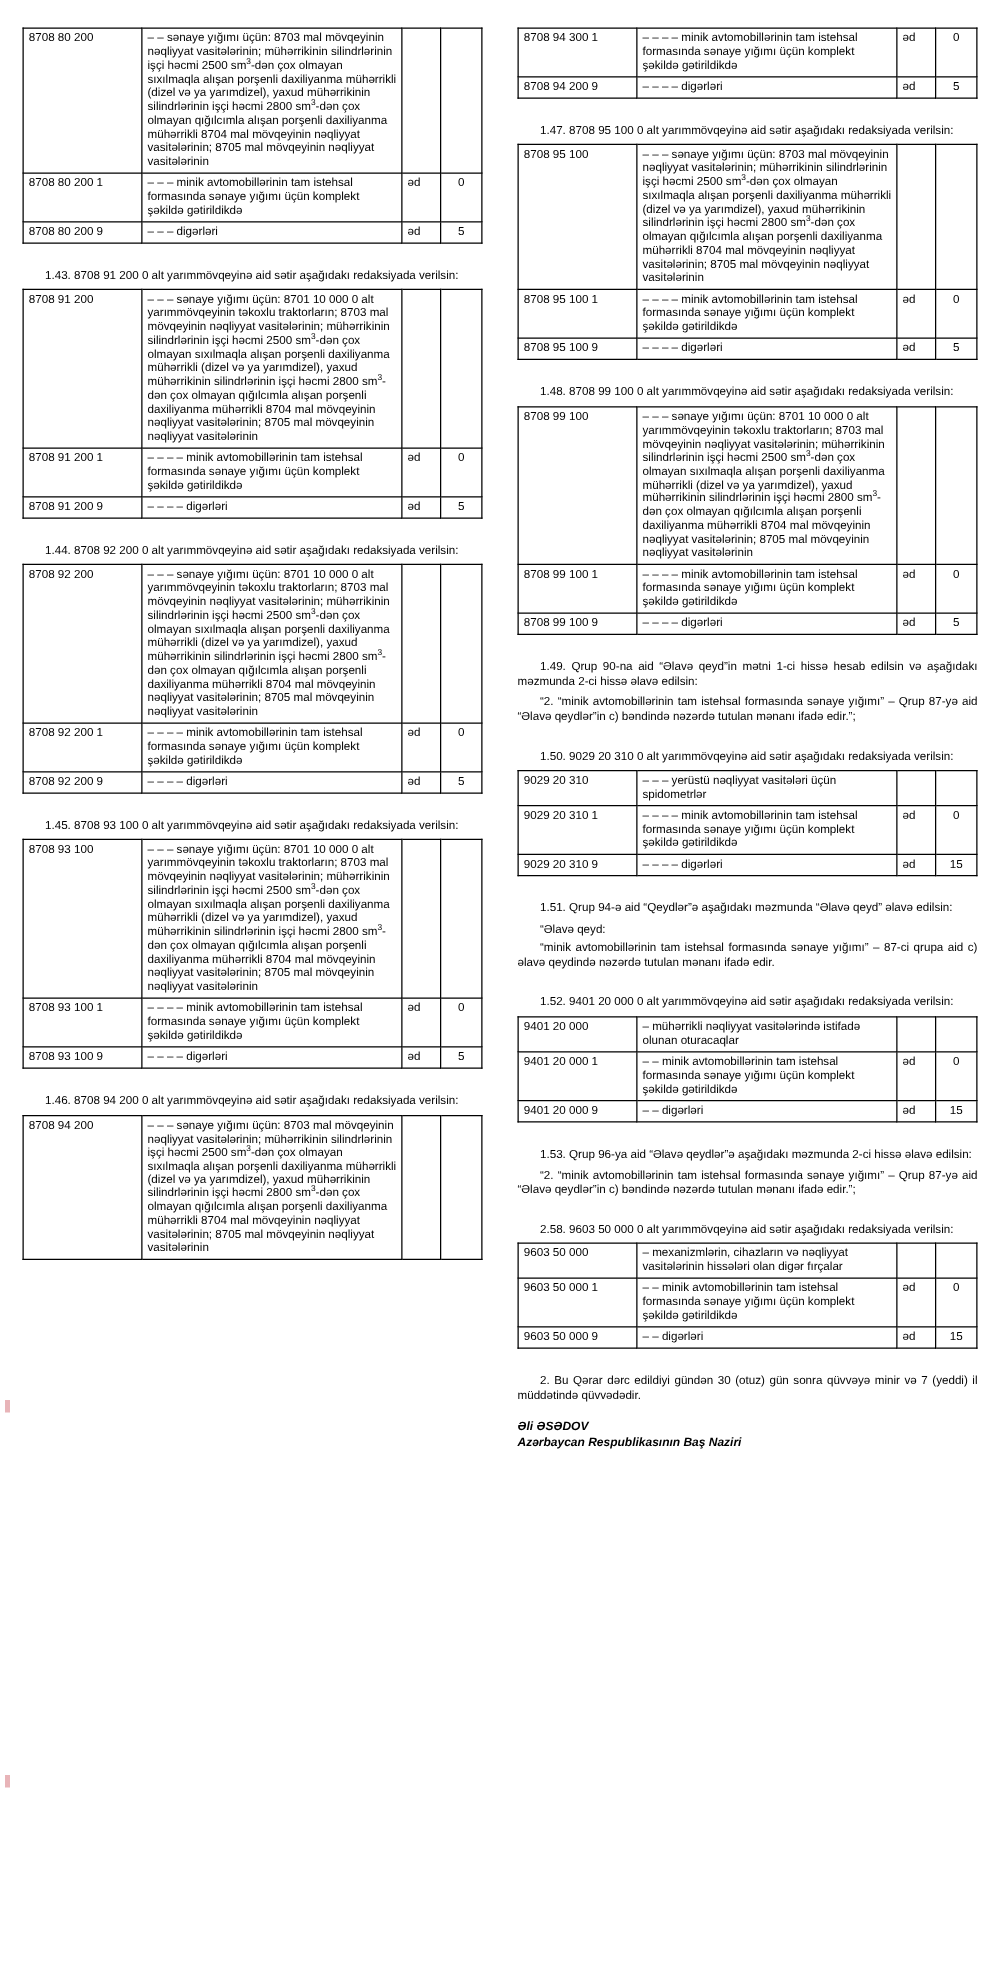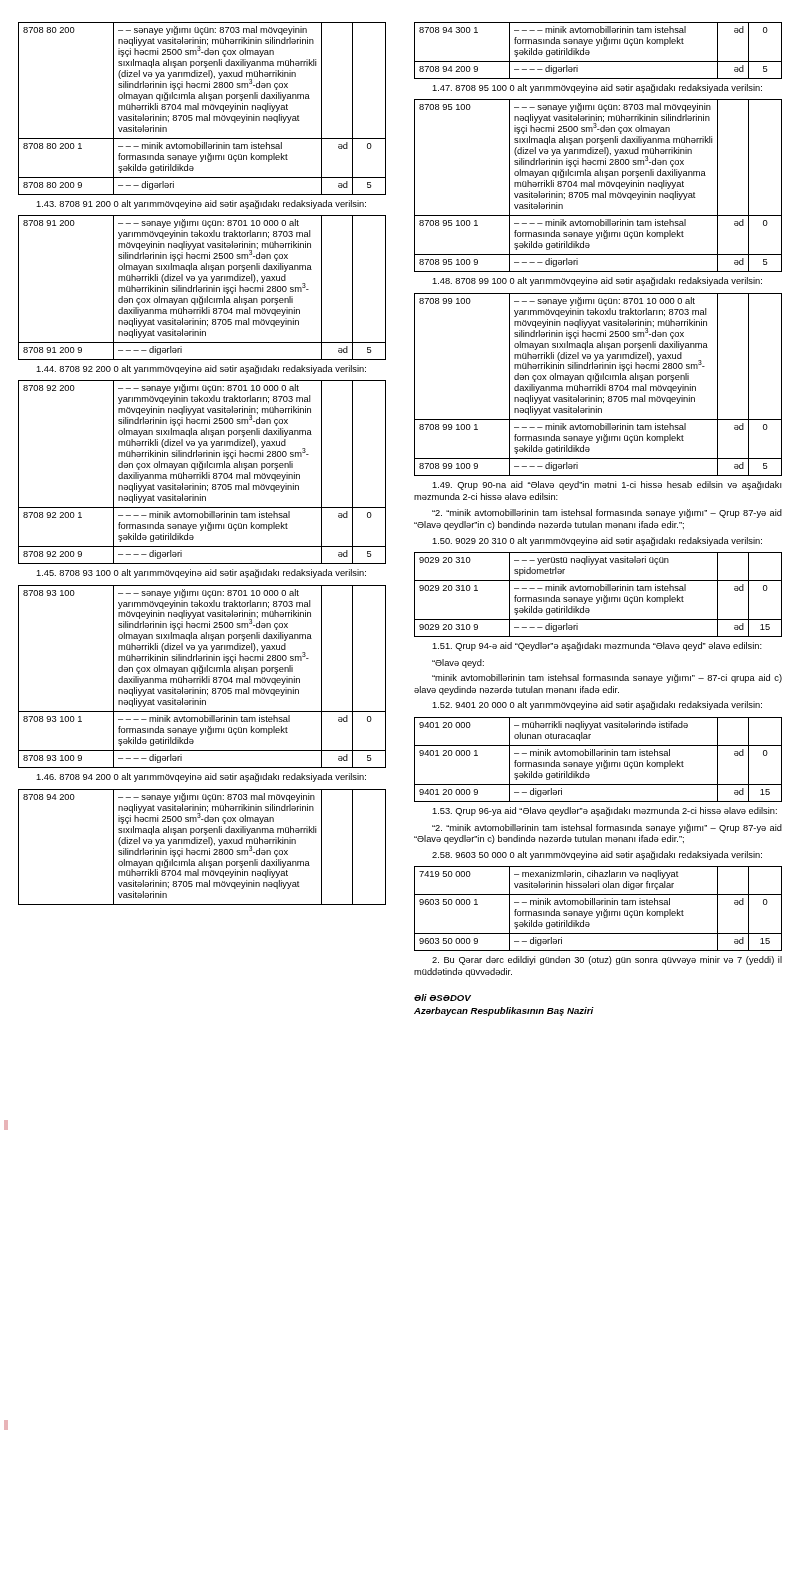--- a/index.html
+++ b/index.html
@@ -38,27 +38,27 @@
   }
   table.tbl td {
     border: 1px solid #000;
     padding: 2px 4px 3px 4px;
     vertical-align: top;
     line-height: 1.18;
     font-size: 9.3px;
   }
   td.code { width: 86px; white-space: nowrap; }
   td.desc { }
-  td.unit { width: 22px; text-align: right; white-space: nowrap; }
+  td.unit { width: 22px; text-align: left; white-space: nowrap; }
   td.rate { width: 24px; text-align: center; white-space: nowrap; }
   td.blank { width: 22px; }
   td.blank2 { width: 24px; }
 
   p.para {
-    margin: 4px 0 5px 0;
+    margin: 20px 0 5px 0;
     line-height: 1.25;
     text-indent: 18px;
     text-align: justify;
   }
   p.quote {
     margin: 3px 0 4px 0;
     line-height: 1.25;
     text-indent: 18px;
     text-align: justify;
   }
@@ -116,20 +116,26 @@
 
     <table class="tbl">
       <tbody>
         <tr>
           <td class="code">8708 91 200</td>
           <td class="desc">– – – sənaye yığımı üçün: 8701 10 000 0 alt yarımmövqeyinin təkoxlu traktorların; 8703 mal mövqeyinin nəqliyyat vasitələrinin; mühərrikinin silindrlərinin işçi həcmi 2500 sm<sup>3</sup>-dən çox olmayan sıxılmaqla alışan porşenli daxiliyanma mühərrikli (dizel və ya yarımdizel), yaxud mühərrikinin silindrlərinin işçi həcmi 2800 sm<sup>3</sup>-dən çox olmayan qığılcımla alışan porşenli daxiliyanma mühərrikli 8704 mal mövqeyinin nəqliyyat vasitələrinin; 8705 mal mövqeyinin nəqliyyat vasitələrinin</td>
           <td class="blank"></td>
           <td class="blank2"></td>
         </tr>
         <tr>
+          <td class="code">8708 91 200 1</td>
+          <td class="desc">– – – – minik avtomobillərinin tam istehsal formasında sənaye yığımı üçün komplekt şəkildə gətirildikdə</td>
+          <td class="unit">əd</td>
+          <td class="rate">0</td>
+        </tr>
+        <tr>
           <td class="code">8708 91 200 9</td>
           <td class="desc">– – – – digərləri</td>
           <td class="unit">əd</td>
           <td class="rate">5</td>
         </tr>
       </tbody>
     </table>
 
     <p class="para">1.44. 8708 92 200 0 alt yarımmövqeyinə aid sətir aşağıdakı redaksiyada verilsin:</p>
 
@@ -320,21 +326,21 @@
       </tbody>
     </table>
 
     <p class="para">1.53. Qrup 96-ya aid “Əlavə qeydlər”ə aşağıdakı məzmunda 2-ci hissə əlavə edilsin:</p>
     <p class="quote">“2. “minik avtomobillərinin tam istehsal formasında sənaye yığımı” – Qrup 87-yə aid “Əlavə qeydlər”in c) bəndində nəzərdə tutulan mənanı ifadə edir.”;</p>
     <p class="para">2.58. 9603 50 000 0 alt yarımmövqeyinə aid sətir aşağıdakı redaksiyada verilsin:</p>
 
     <table class="tbl">
       <tbody>
         <tr>
-          <td class="code">7419 50 000</td>
+          <td class="code">9603 50 000</td>
           <td class="desc">– mexanizmlərin, cihazların və nəqliyyat vasitələrinin hissələri olan digər fırçalar</td>
           <td class="blank"></td>
           <td class="blank2"></td>
         </tr>
         <tr>
           <td class="code">9603 50 000 1</td>
           <td class="desc">– – minik avtomobillərinin tam istehsal formasında sənaye yığımı üçün komplekt şəkildə gətirildikdə</td>
           <td class="unit">əd</td>
           <td class="rate">0</td>
         </tr>

